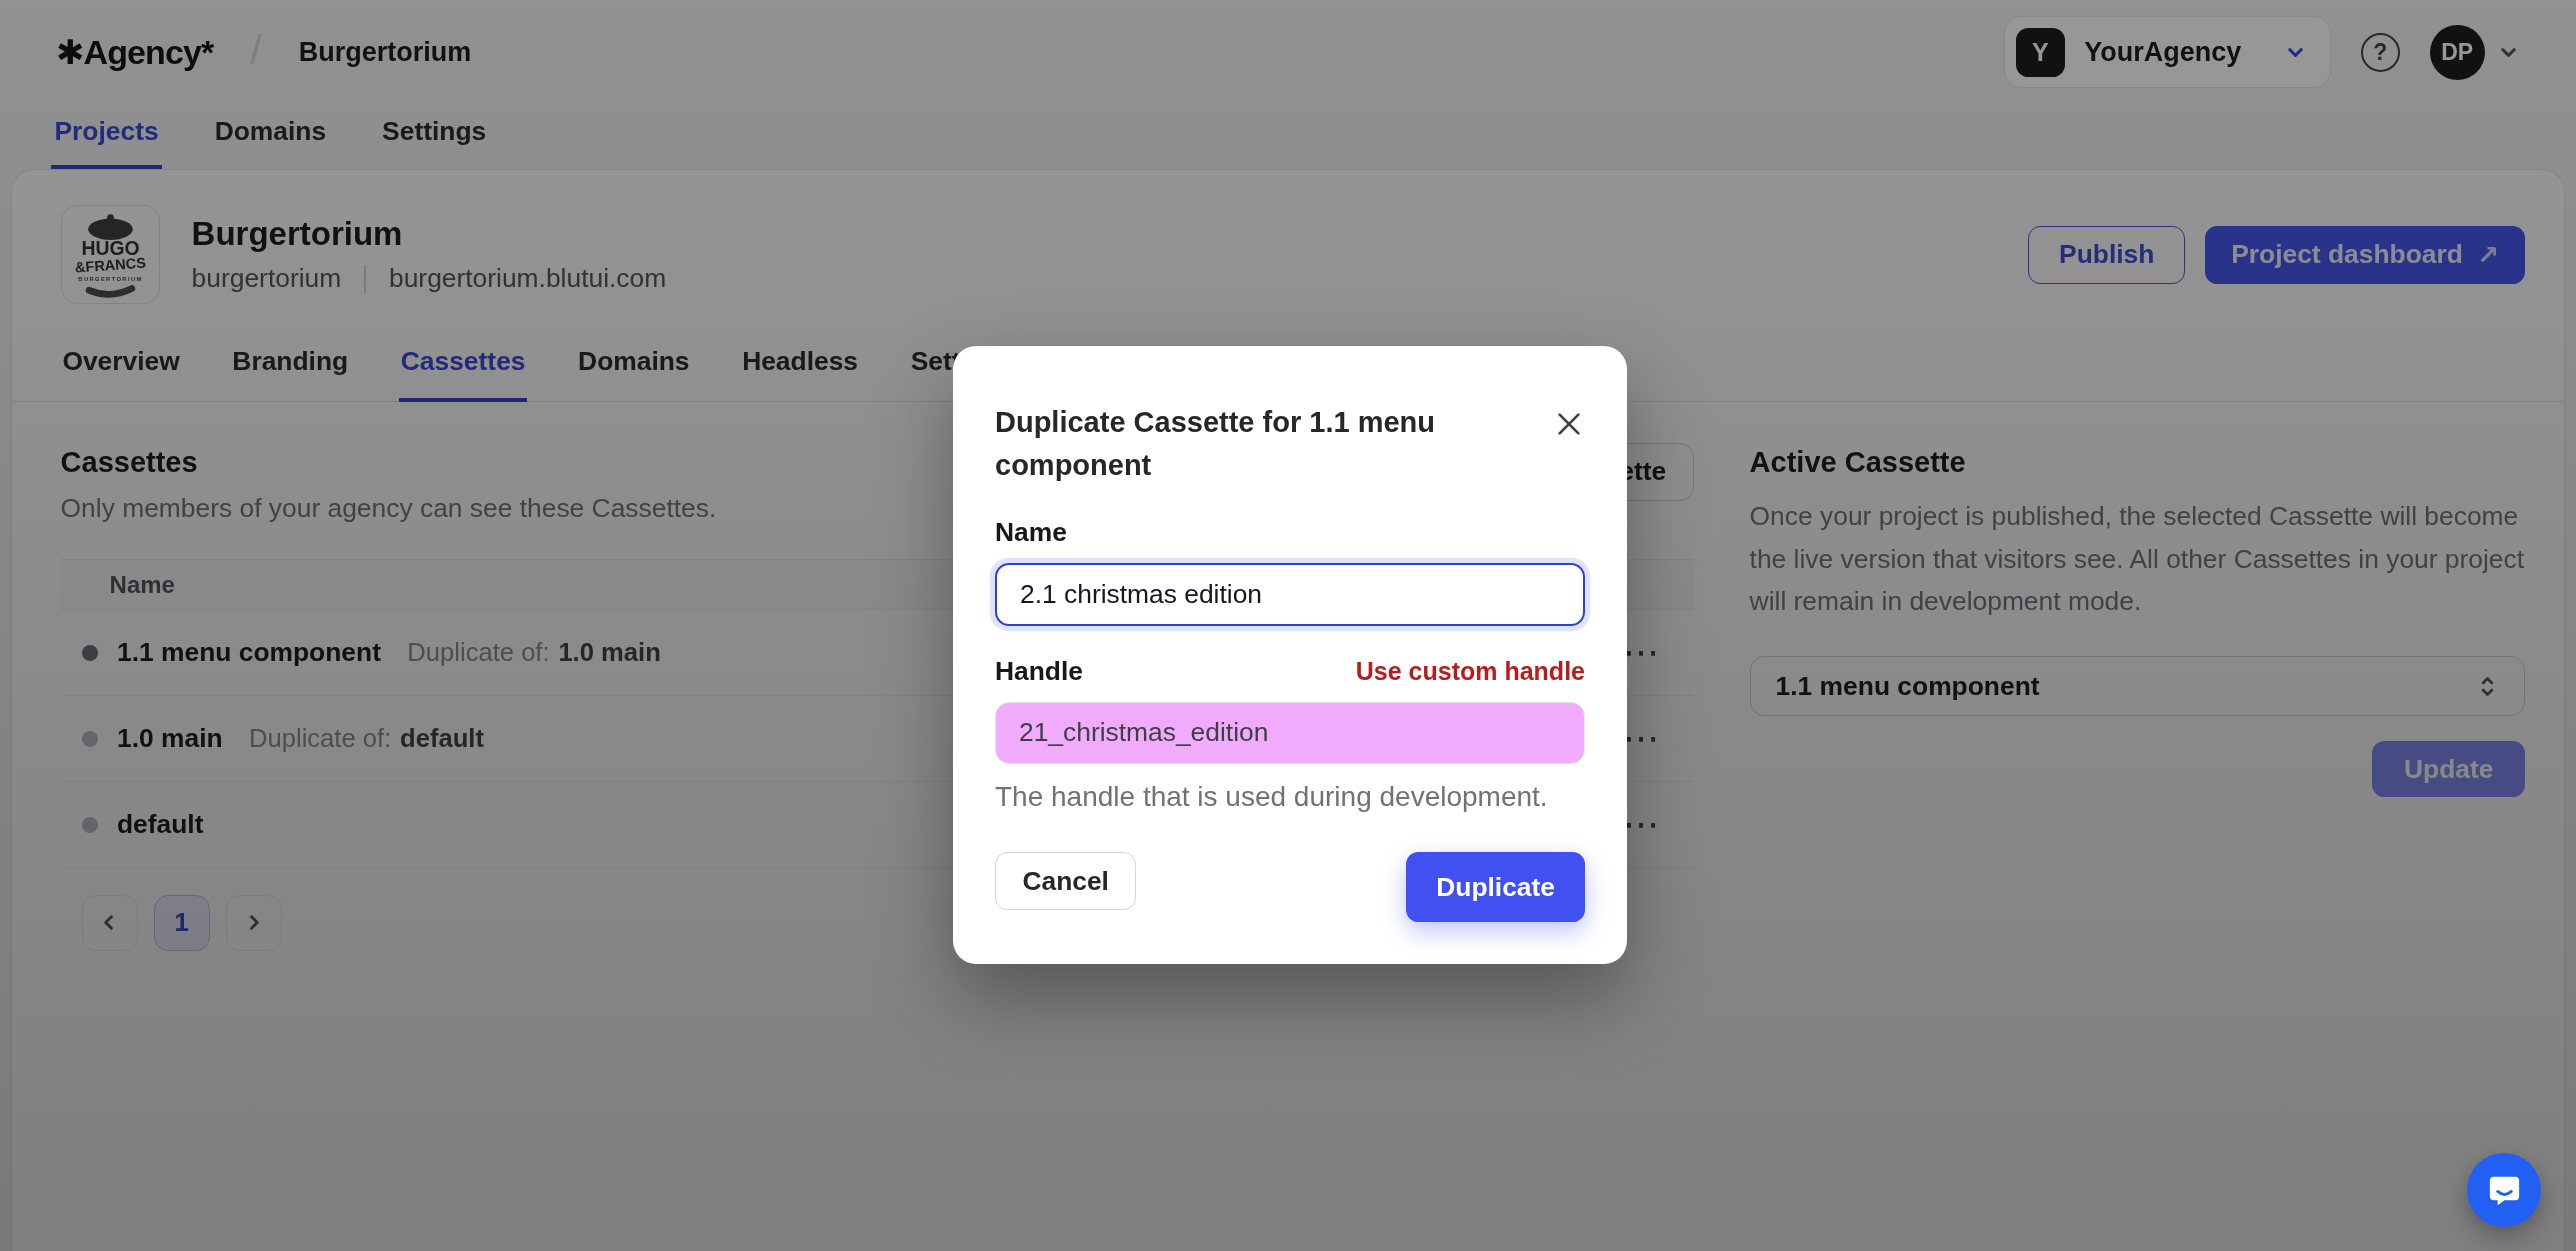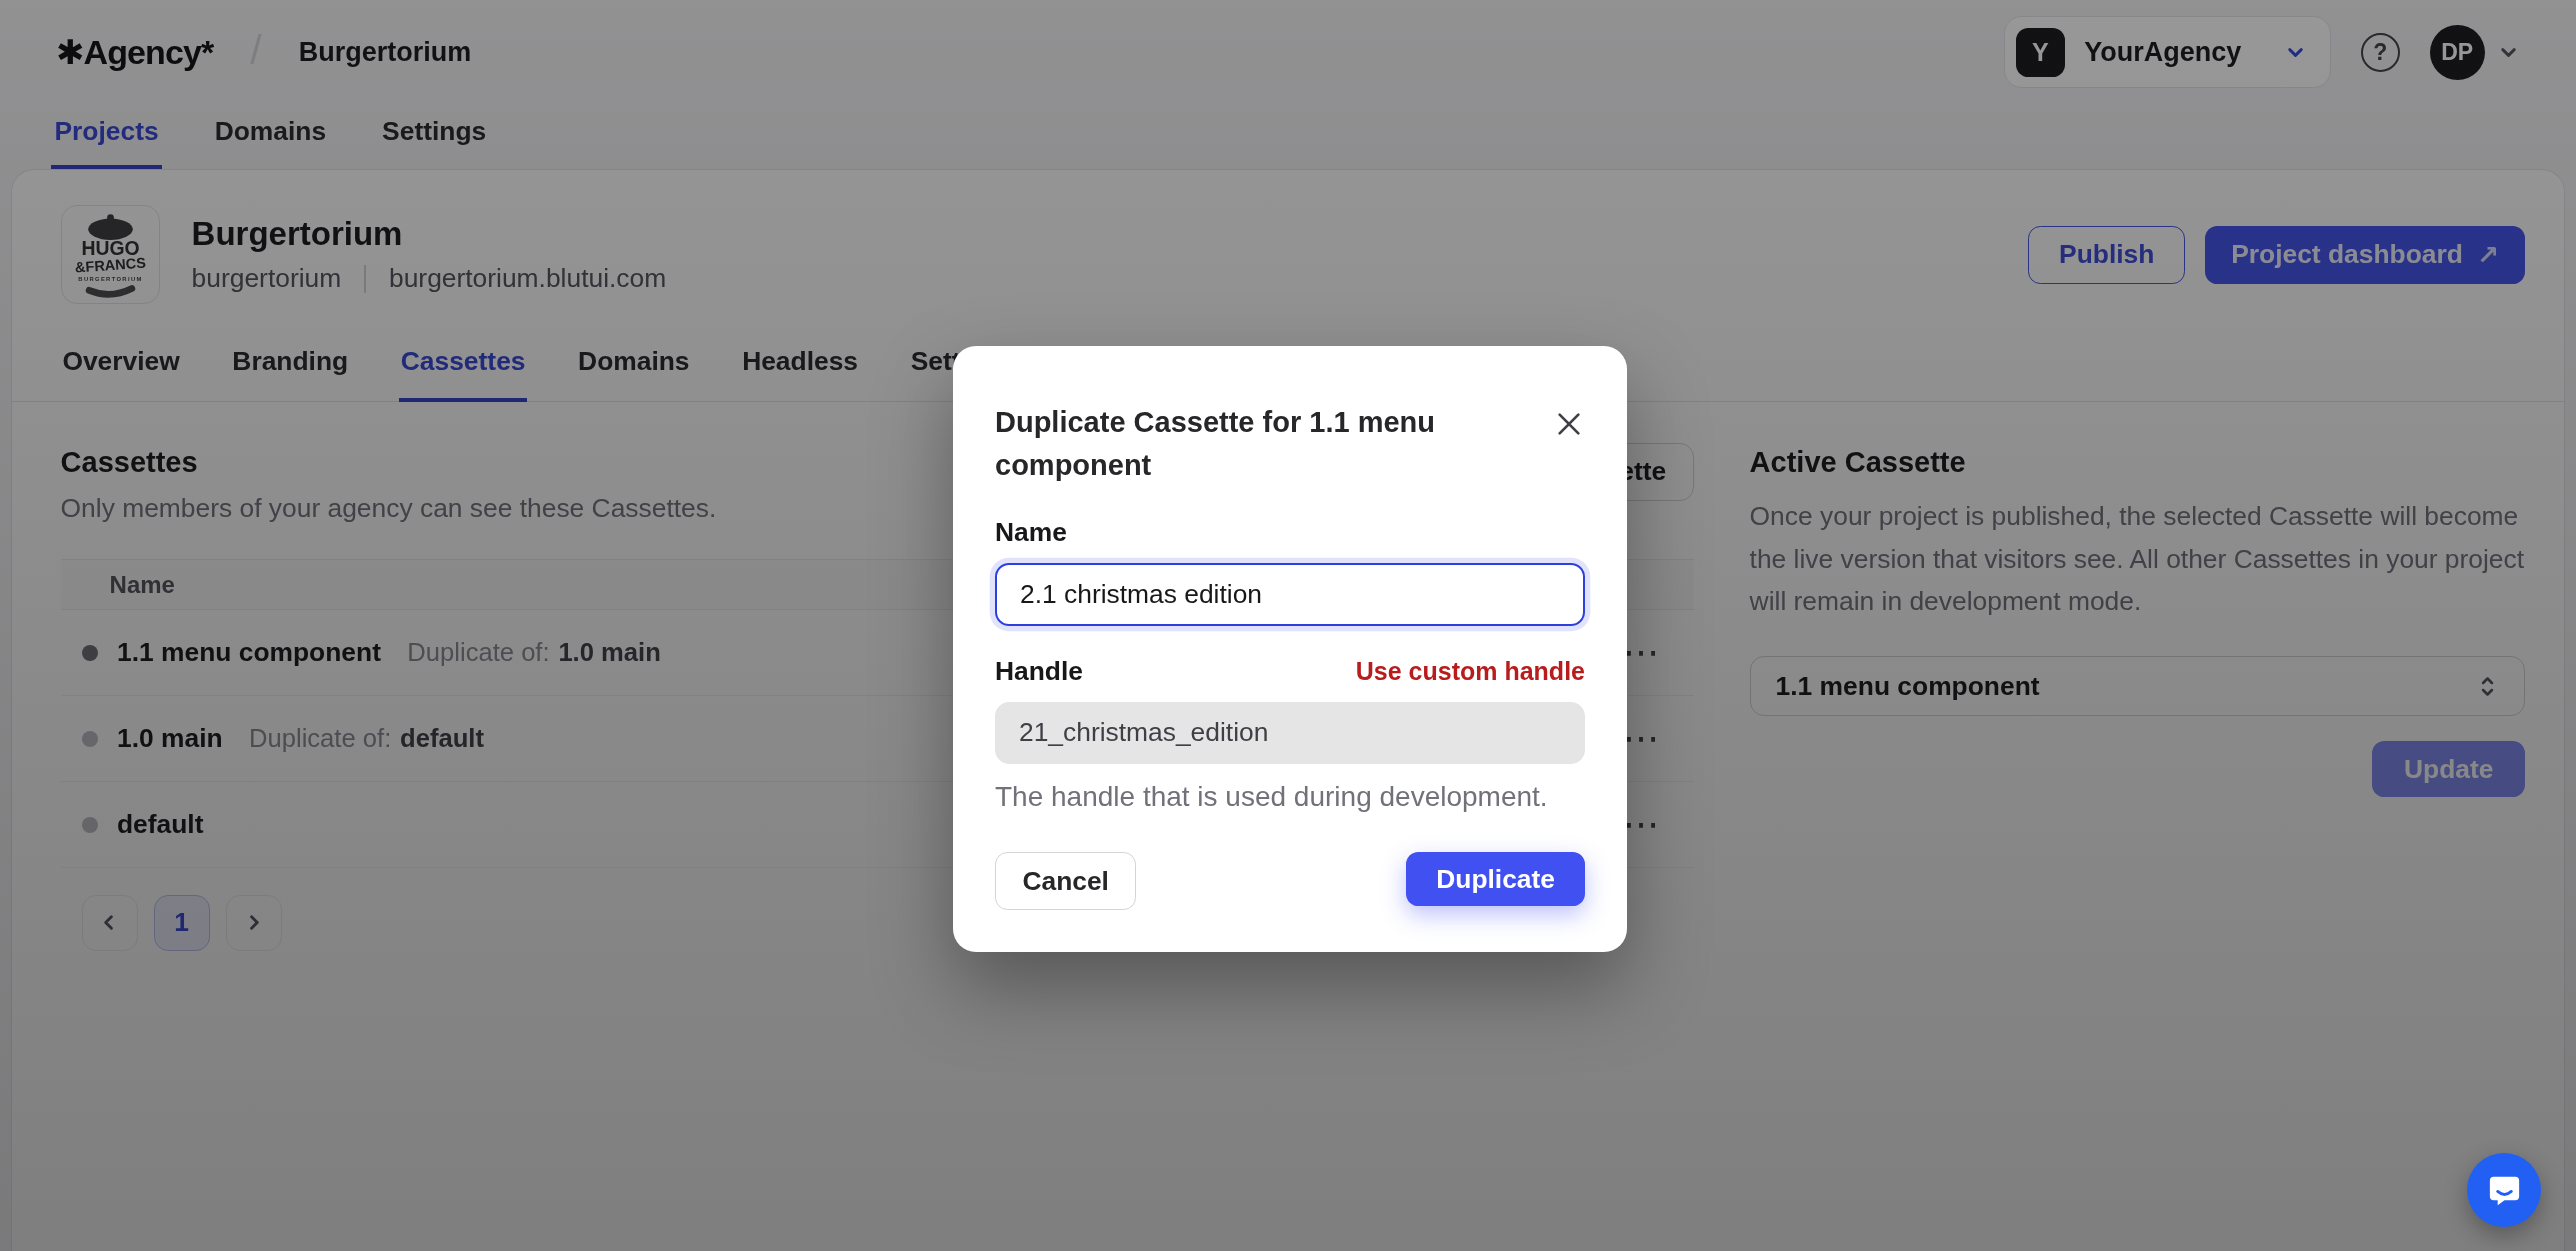--- a/index.html
+++ b/index.html
@@ -72,25 +72,25 @@
   .modal { position:absolute; left:953px; top:346px; width:674px; background:#fff; border-radius:23px; padding:55px 42px 42px; z-index:20; box-shadow:0 35px 79px rgba(0,0,0,0.35); }
   .modal-head { display:flex; align-items:flex-start; }
   .modal-title { font-size:29px; font-weight:700; color:#27272a; line-height:1.48; max-width:511px; }
   .modal-close { margin-left:auto; margin-top:7px; cursor:pointer; flex:none; }
   .field { margin-top:30px; }
   .field-head { display:flex; align-items:center; }
   .field-label { font-size:26.4px; font-weight:700; color:#18181b; }
   .handle-link { margin-left:auto; font-size:25px; font-weight:600; color:#b91c1c; cursor:pointer; }
   .tinput { display:block; margin-top:15px; width:100%; height:63px; border-radius:14px; font-size:26.4px; padding:0 23px; font-family:inherit; color:#18181b; }
   .tinput.focused { border:2.6px solid #2b40df; background:#fff; outline:none; box-shadow:0 0 0 5.3px rgba(67,83,237,0.16); }
-  .tinput.disabled { border:0.9px solid #e4e4e7; background:#e5e5e5; color:#3f3f46; height:62px; }
+  .tinput.disabled { border:0.9px solid #e4e4e7; background:#f0abfc; color:#3f3f46; height:62px; }
   .help-text { margin-top:17.6px; font-size:28px; color:#71717a; }
   .modal-footer { margin-top:39px; display:flex; align-items:flex-start; }
   .btn-cancel { height:58px; padding:0 26.4px; background:#fff; border:0.9px solid #d4d4d8; color:#27272a; }
-  .btn-duplicate { margin-left:auto; height:54px; padding:0 30px; background:#4150f0; color:#fff; box-shadow:0 8.8px 23px rgba(65,80,240,0.35); }
+  .btn-duplicate { margin-left:auto; height:70px; padding:0 30px; background:#4150f0; color:#fff; box-shadow:0 8.8px 23px rgba(65,80,240,0.35); }
   
   .intercom { position:absolute; right:35px; bottom:25px; width:74px; height:74px; border-radius:50%; background:#2160f3; z-index:30; display:flex; align-items:center; justify-content:center; cursor:pointer; box-shadow:0 8.8px 23px rgba(0,0,0,0.30); }
 </style>
 </head>
 <body>
 
 <div class="app">
 
   <div class="topbar">
     <div class="logo">✱Agency*</div>

